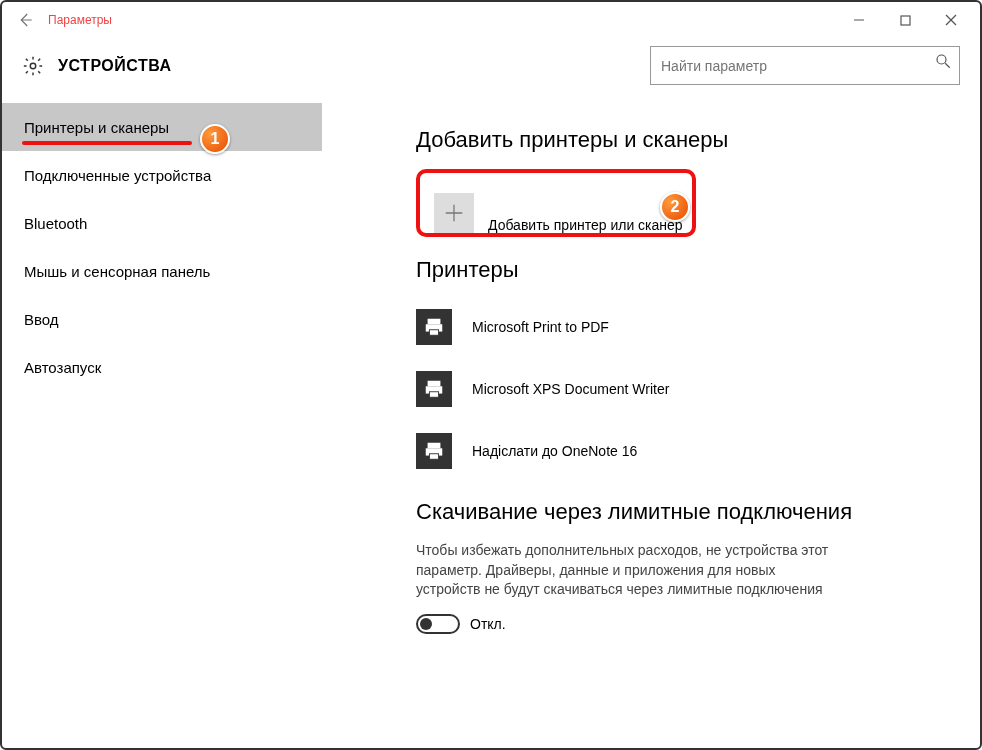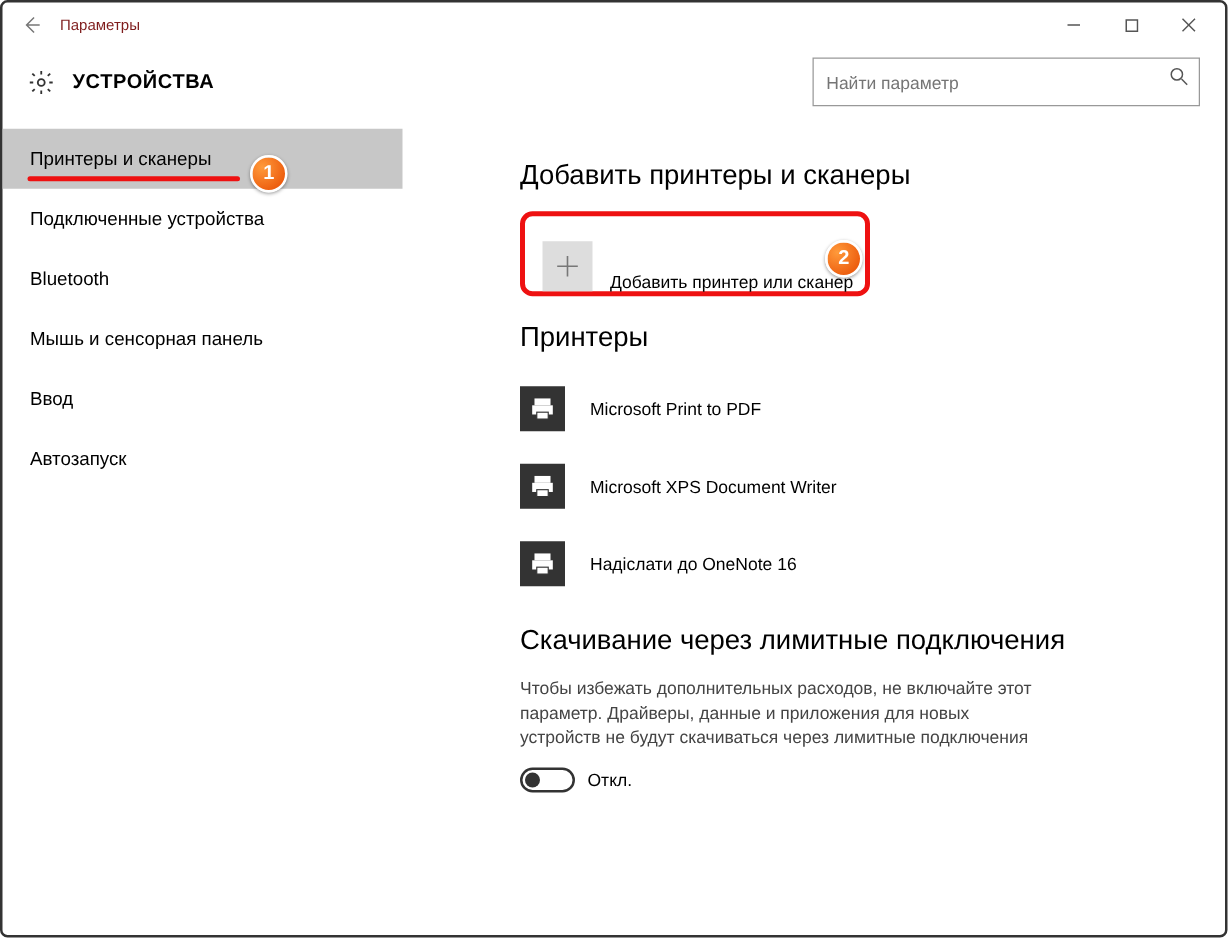--- a/index.html
+++ b/index.html
@@ -1,18 +1,18 @@
 <!DOCTYPE html>
 <html><head>
 <meta charset="utf-8">
 <style>
   * { box-sizing: border-box; margin: 0; padding: 0; font-family: "Segoe UI", Tahoma, sans-serif; }
   body { background: #fff; width: 982px; height: 750px; overflow: hidden; border: 2px solid #333; border-radius: 6px; position: relative; }
 
-  .titlebar { height: 36px; display: flex; align-items: center; padding: 0 6px; color: #7f1d1d; }
+  .titlebar { height: 36px; display: flex; align-items: center; padding: 0 6px; color: #ef4444; }
   .titlebar .back-btn { width: 34px; height: 34px; display: flex; align-items: center; justify-content: center; color: #777; }
   .titlebar .title { font-size: 12px; margin-left: 6px; }
   .titlebar .spacer { flex: 1; }
   .win-btn { width: 46px; height: 30px; display: flex; align-items: center; justify-content: center; color: #555; }
 
   .header-row { display: flex; align-items: center; padding: 8px 20px 18px 20px; }
   .gear { width: 22px; height: 22px; margin-right: 14px; display: flex; align-items: center; justify-content: center; }
   .header-title { font-size: 16px; font-weight: 600; letter-spacing: .5px; }
   .search-wrap { margin-left: auto; position: relative; }
   .search-input { width: 310px; height: 39px; border: 1px solid #999; padding: 0 34px 0 10px; font-size: 14px; color: #7f1d1d; background: #fff; }
@@ -161,21 +161,21 @@
           <svg width="22" height="22" viewBox="0 0 24 24" fill="#fff">
             <rect x="5" y="3" width="14" height="6"></rect>
             <rect x="3" y="9" width="18" height="8"></rect>
             <rect x="7" y="15" width="10" height="6" fill="#fff" stroke="#333"></rect>
           </svg>
         </div>
       <div class="lbl">Надіслати до OneNote 16</div>
     </div>
 
     <h2 class="sec-h" style="margin-top:20px">Скачивание через лимитные подключения</h2>
-    <p class="body-txt">Чтобы избежать дополнительных расходов, не включайте этот параметр. Драйверы, данные и приложения для новых устройств не будут скачиваться через лимитные подключения</p>
+    <p class="body-txt">Чтобы избежать дополнительных расходов, не устройства этот параметр. Драйверы, данные и приложения для новых устройств не будут скачиваться через лимитные подключения</p>
     <div class="toggle-row">
       <div class="toggle">
           <div class="knob"></div>
         </div>
       <div class="toggle-lbl">Откл.</div>
     </div>
   </div>
 </div>
 
 <div class="badge badge1">1</div>

